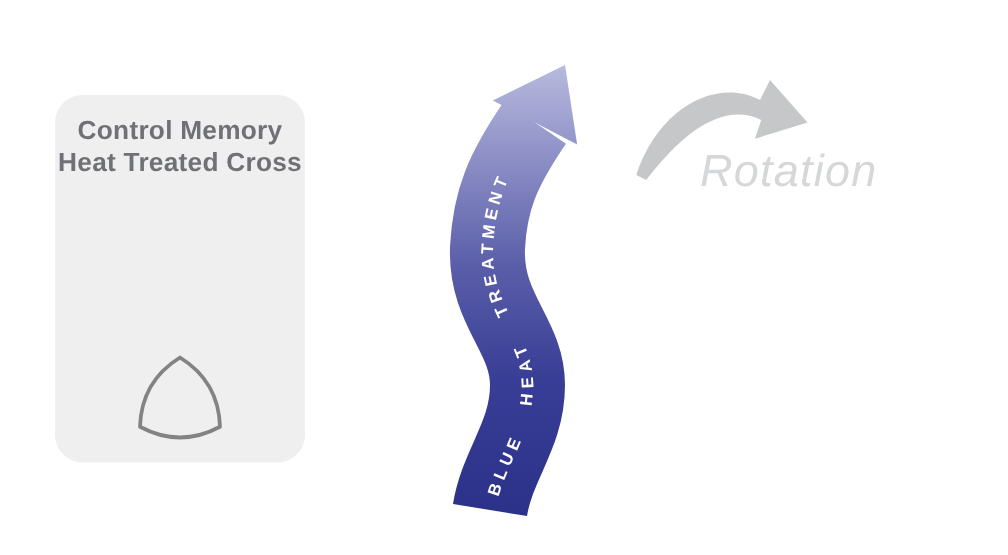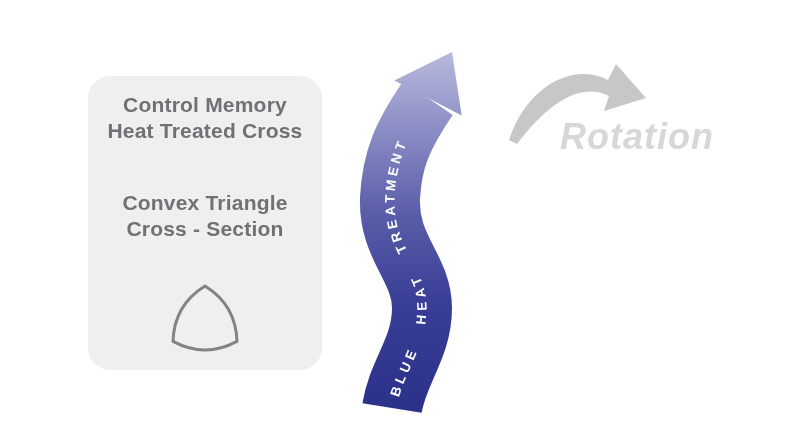--- a/index.html
+++ b/index.html
@@ -13,25 +13,24 @@
     width: 806px;
     height: 444px;
     background: #ffffff;
     overflow: hidden;
   }
   
   .card {
     position: absolute;
     left: 44px;
     top: 76px;
-    width: 234px;
+    width: 200px;
     height: 294px;
     background: #efeff0;
     border-radius: 22px;
-    margin-left: 44px;
   }
   .card-text {
     position: absolute;
     left: 0;
     width: 100%;
     text-align: center;
     color: #707175;
     font-weight: bold;
     font-size: 21px;
     line-height: 26px;
@@ -63,39 +62,35 @@
   .rotation-arrow {
     position: absolute;
     left: 505px;
     top: 58px;
   }
   .rotation-label {
     position: absolute;
     left: 560px;
     top: 116px;
     font-size: 36px;
-    font-weight: bold;
+    font-weight: normal;
     font-style: italic;
     letter-spacing: 1px;
     color: #d6d7d9;
   }
 </style>
 </head>
 <body>
 
 <div class="stage">
 
   <div class="card">
     <div class="card-text card-title">
       <div>Control Memory</div>
       <div>Heat Treated Cross</div>
-    </div>
-    <div class="card-text card-subtitle">
-      <div>Convex Triangle</div>
-      <div>Cross - Section</div>
     </div>
     <svg class="card-shape" width="80" height="84" viewBox="0 0 80 84">
       <path d="M 8 65.4 Q 40 82.6 72 65.4 Q 70.9 29.1 40 10 Q 9.1 29.1 8 65.4 Z" fill="none" stroke="#838383" stroke-width="3" stroke-linejoin="round" stroke-linecap="round"></path>
     </svg>
   </div>
 
   <svg class="heat-arrow" width="150" height="380" viewBox="0 0 150 380">
     <defs>
       <linearGradient id="heatGrad" gradientUnits="userSpaceOnUse" x1="0" y1="380" x2="0" y2="10">
         <stop offset="0" stop-color="#2b3189"></stop>

